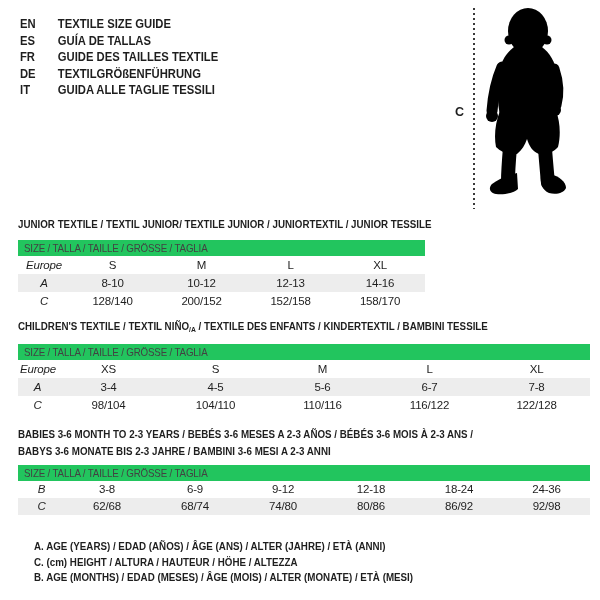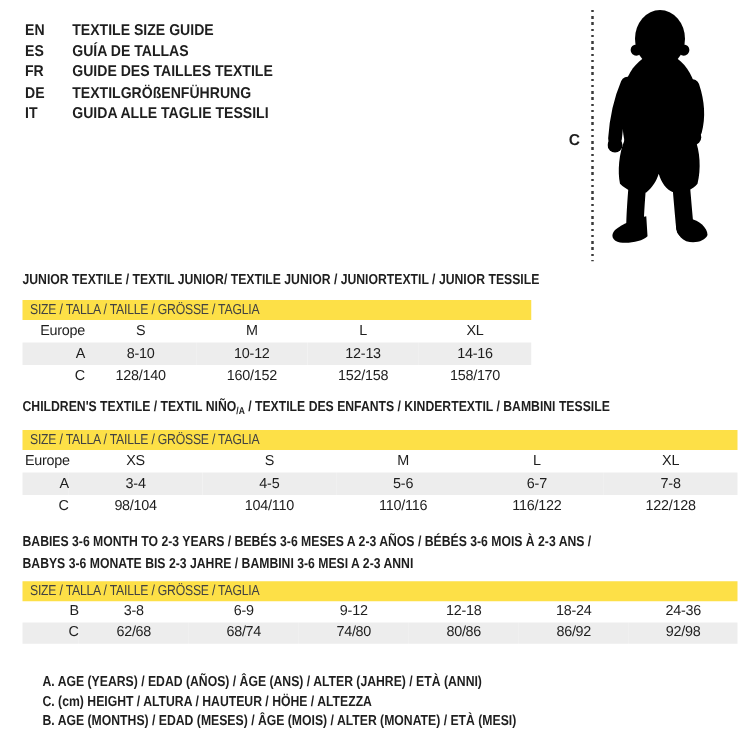--- a/index.html
+++ b/index.html
@@ -25,25 +25,25 @@
   #title-junior{top:218px;}
   #title-children{top:320px;}
   #title-babies{top:426px;line-height:17px;}
 
   
   table.size-table{position:absolute;left:18px;border-collapse:collapse;table-layout:fixed;
                    font-size:11.5px;letter-spacing:-0.2px;}
   #table-junior{top:240px;width:407px;}
   #table-children{top:344px;width:572px;}
   #table-babies{top:465px;width:572px;}
-  .size-table th{background:#fde047;height:16px;line-height:16px;font-weight:normal;
+  .size-table th{background:#22c55e;height:16px;line-height:16px;font-weight:normal;
                  text-align:left;padding:0 0 0 6px;color:#424242;}
   .size-table td{height:18px;line-height:18px;padding:0;text-align:center;font-weight:normal;}
   #table-babies td{height:17px;line-height:17px;}
-  .size-table td.lbl{text-align:right;padding-left:2px;}
+  .size-table td.lbl{text-align:center;padding-left:2px;font-style:italic;}
   .size-table tr.alt{background:#ededed;}
 
   
   .legend{position:absolute;left:20px;top:539px;font-weight:bold;font-size:11.5px;line-height:15.5px;margin-left:14px;}
   .legend-line{white-space:nowrap;}
 </style>
 </head>
 <body>
 
 <div class="page">
@@ -128,21 +128,21 @@
       <tr class="alt">
         <td class="lbl">A</td>
         <td>8-10</td>
         <td>10-12</td>
         <td>12-13</td>
         <td>14-16</td>
       </tr>
       <tr>
         <td class="lbl">C</td>
         <td>128/140</td>
-        <td>160/152</td>
+        <td>200/152</td>
         <td>152/158</td>
         <td>158/170</td>
       </tr>
     </tbody>
   </table>
 
   <div class="sec-title" id="title-children">
     <span class="cond"><span>CHILDREN'S TEXTILE / TEXTIL NIÑO</span><span class="sub">/A</span><span> / TEXTILE DES ENFANTS / KINDERTEXTIL / BAMBINI TESSILE</span></span>
   </div>
   <table class="size-table" id="table-children">

